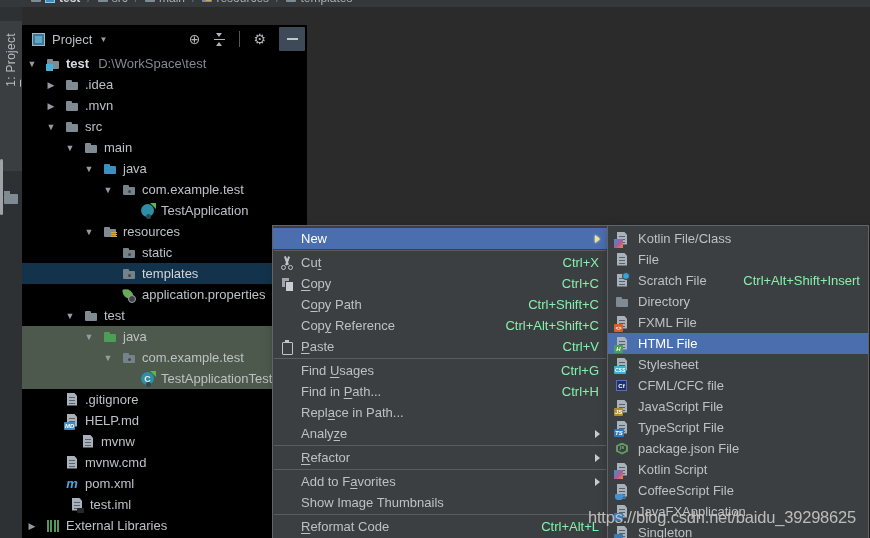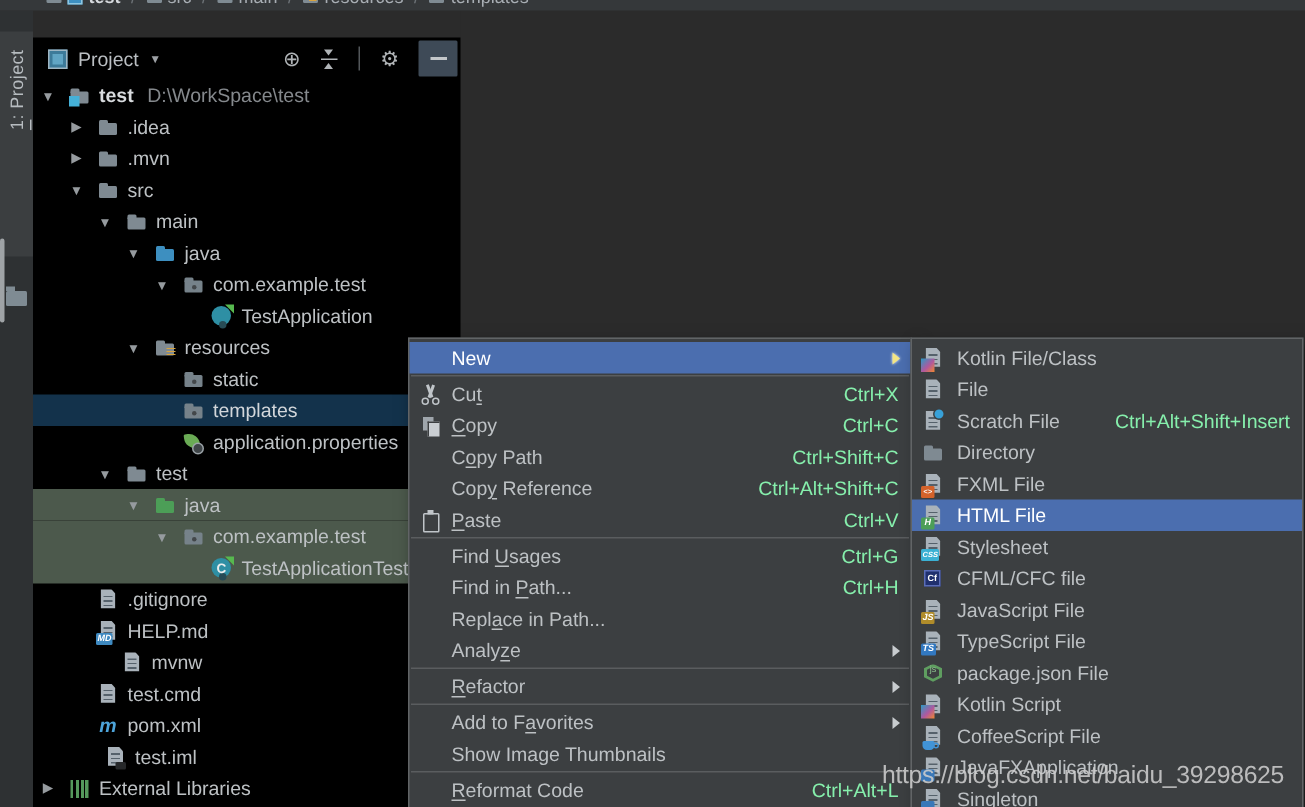--- a/index.html
+++ b/index.html
@@ -359,21 +359,21 @@
           <i></i>
         </span>
         <span class="lbl">mvnw</span>
       </div>
       <div class="trow" style="padding-left: 23px;">
         <span class="arrow"></span>
         <span class="ic page">
           <i></i>
           <i></i>
         </span>
-        <span class="lbl">test.cmd</span>
+        <span class="lbl">mvnw.cmd</span>
       </div>
       <div class="trow" style="padding-left: 23px;">
         <span class="arrow"></span>
         <span class="ic " style="color: rgb(77, 164, 218); font-style: italic; font-weight: bold; font-size: 13px; line-height: 15px; text-align: center;">m</span>
         <span class="lbl">pom.xml</span>
       </div>
       <div class="trow" style="padding-left: 28px;">
         <span class="arrow"></span>
         <span class="ic page ic-iml">
           <i class="bdg"></i>

